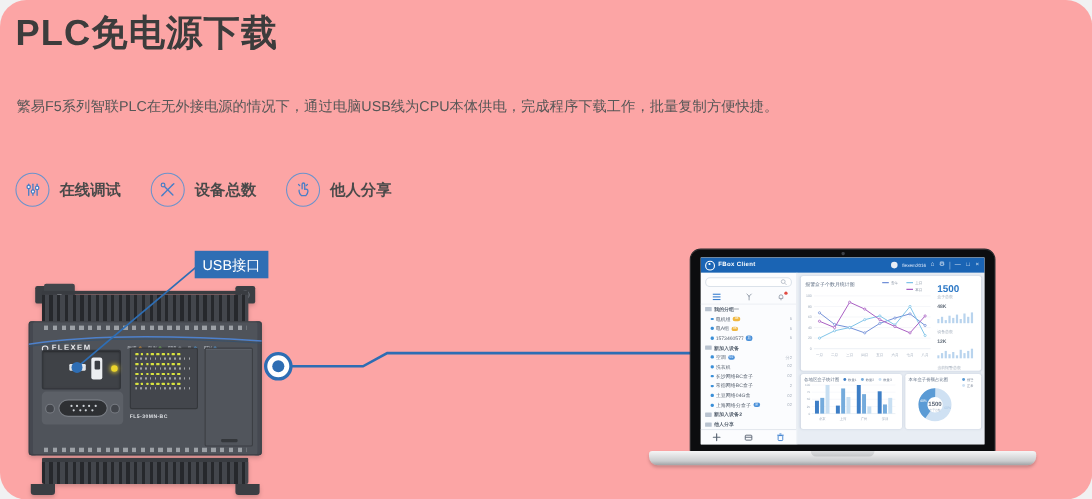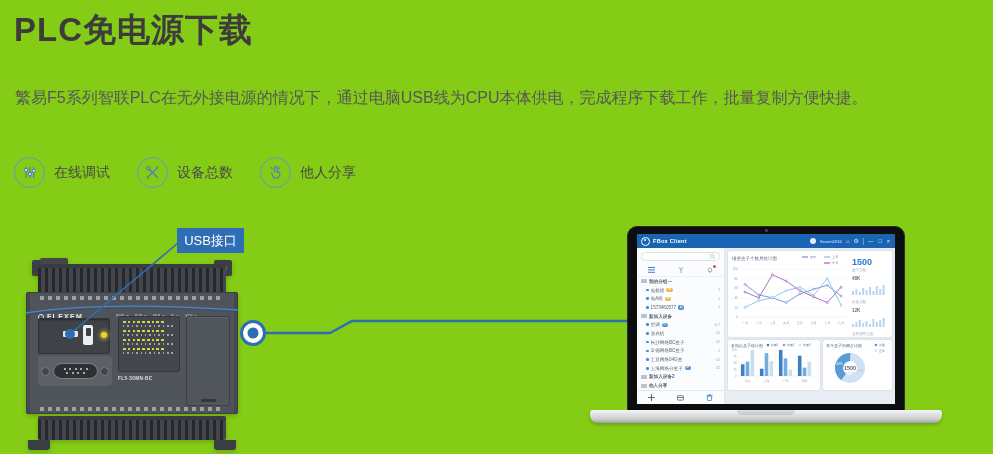--- a/index.html
+++ b/index.html
@@ -1,25 +1,25 @@
 <!DOCTYPE html>
 <html><head>
 <meta charset="utf-8">
 <style>
   html,body{margin:0;padding:0;}
   body{font-family:"Liberation Sans","DejaVu Sans",sans-serif;background:#f1f1f2;}
-  .page{position:relative;width:993px;height:454px;overflow:hidden;background:#84cc16;}
+  .page{position:relative;width:993px;height:454px;overflow:hidden;background:#fca5a5;border-radius:24px;}
 
   
   .page-title{position:absolute;left:14px;top:8px;font-size:33px;font-weight:700;color:#3c3c3c;letter-spacing:1px;}
-  .page-desc{position:absolute;left:15px;top:88px;font-size:16px;color:#575757;white-space:nowrap;}
+  .page-desc{position:absolute;left:15px;top:88px;font-size:13px;color:#575757;white-space:nowrap;}
 
   
   .features{position:absolute;left:14px;top:157px;display:flex;gap:27px;align-items:center;}
-  .feature{display:flex;align-items:center;gap:9px;}
+  .feature{display:flex;align-items:center;gap:9px;font-weight:bold;}
   .fcircle{width:31px;height:31px;box-sizing:border-box;border:1.5px solid #6b93cc;border-radius:50%;display:flex;align-items:center;justify-content:center;color:#4a7ec6;font-size:15px;line-height:1;}
   .flabel{font-size:14px;color:#4a4a4a;}
 
   
   .callout{position:absolute;left:177px;top:228px;width:67px;height:25px;background:#2f6eb4;color:#fff;font-size:13px;display:flex;align-items:center;justify-content:center;z-index:5;}
 
   
   .overlay{position:absolute;left:0;top:0;z-index:3;pointer-events:none;}
 
   

